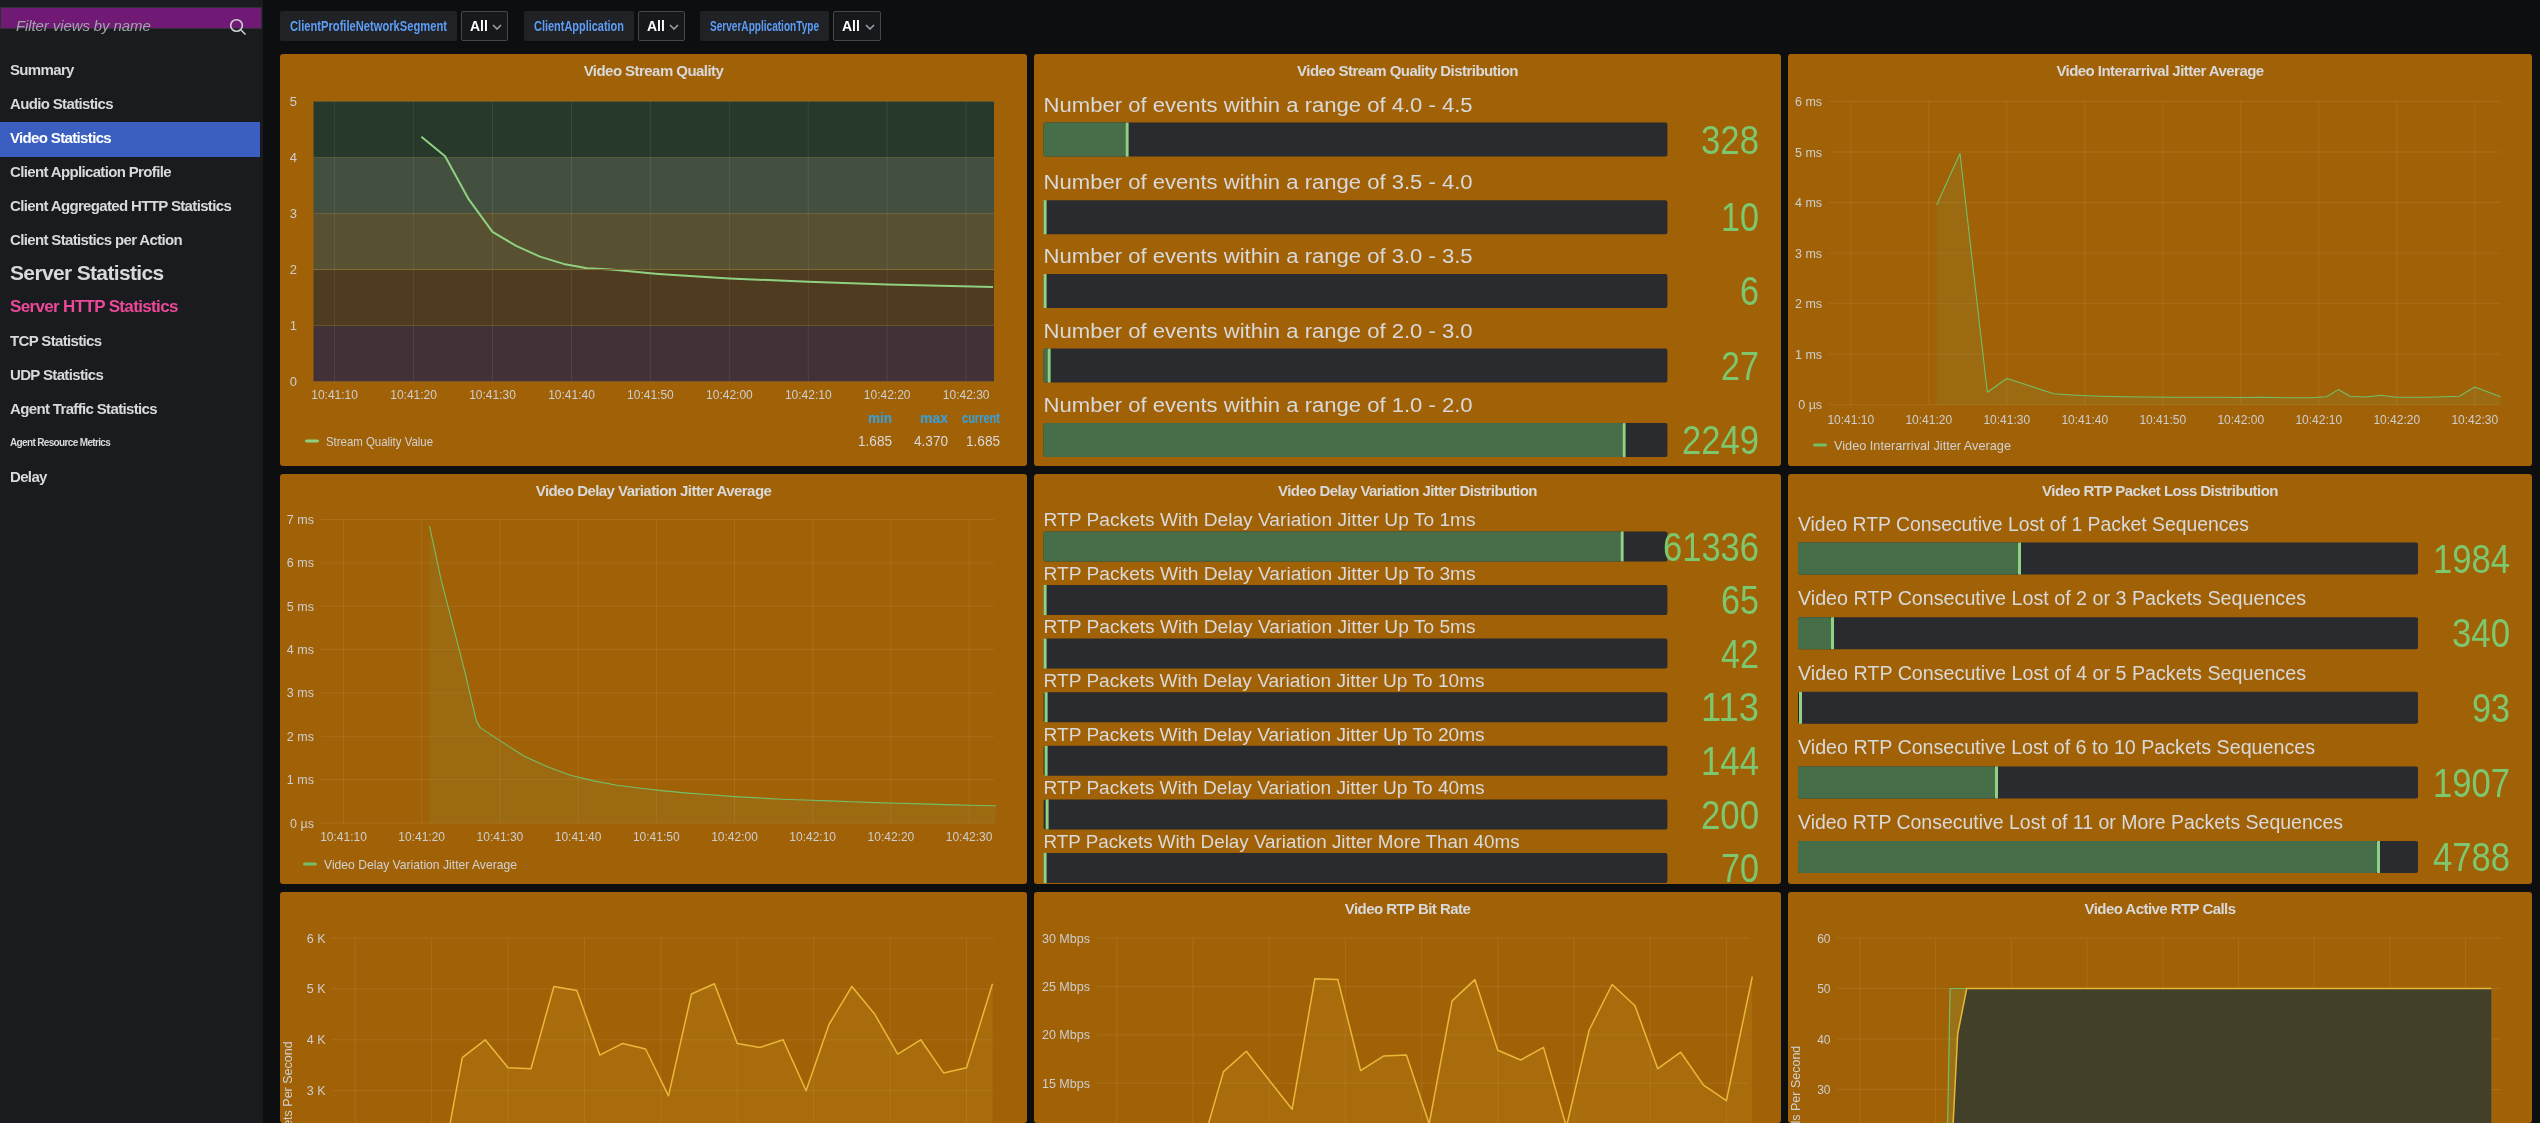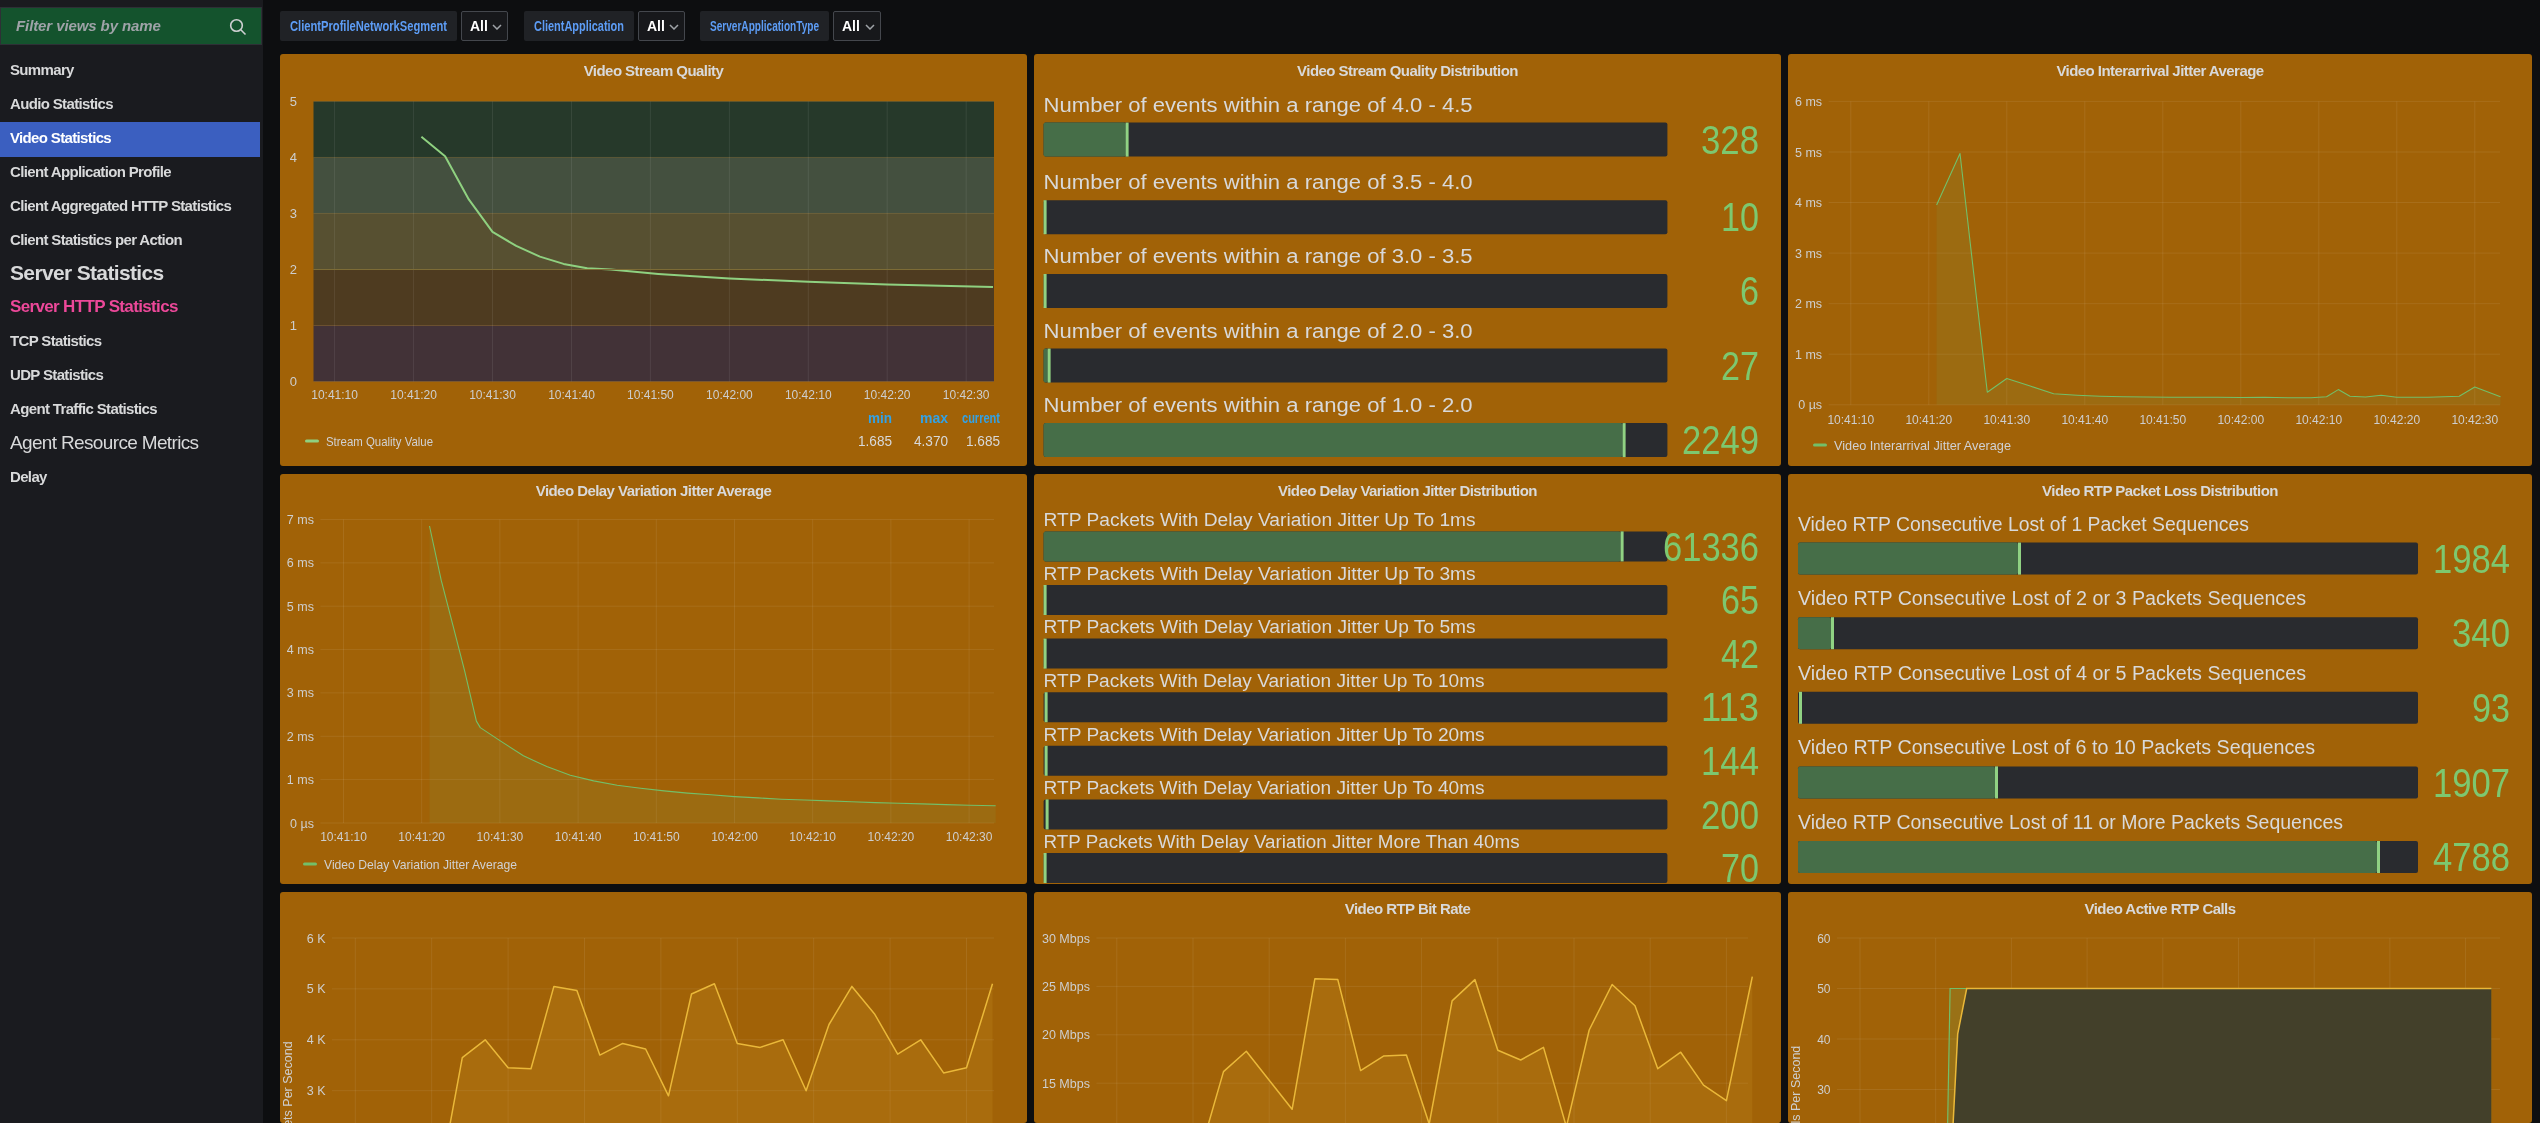--- a/index.html
+++ b/index.html
@@ -1,38 +1,38 @@
 <!DOCTYPE html>
 <html><head><meta charset="utf-8"><style>
 * { margin:0; padding:0; box-sizing:border-box; }
 html,body { width:2540px; height:1123px; background:#0d0e10; font-family:"Liberation Sans",sans-serif; overflow:hidden; }
 .panel { position:absolute; background:#a16207; border-radius:3px; }
 .ptitle { position:absolute; left:0; right:0; top:8px; text-align:center; font-size:15px; font-weight:bold; color:#d8d9da; letter-spacing:-0.55px;}
 </style></head><body>
 <div style="position:absolute;left:0;top:0;width:263px;height:1123px;background:#1a1b1f"></div>
-<div style="position:absolute;left:0;top:7px;width:262px;height:38px;background:#14532d;border:1px solid #2e3036;font-weight:bold;">
+<div style="position:absolute;left:0;top:7px;width:262px;height:22px;background:#701a75;border:1px solid #2e3036;">
 <span style="position:absolute;left:15px;top:9px;font-size:15px;font-style:italic;color:#9fa3a8;letter-spacing:-0.1px">Filter views by name</span>
 <svg width="22" height="22" style="position:absolute;right:12px;top:8px" viewBox="0 0 22 22">
 <circle cx="9.5" cy="9.5" r="5.8" fill="none" stroke="#cfd0d2" stroke-width="1.6"></circle>
 <line x1="13.8" y1="13.8" x2="18.5" y2="18.5" stroke="#cfd0d2" stroke-width="1.6"></line>
     </svg>
   </div>
 <div style="position:absolute;left:10px;top:53px;width:250px;height:34px;line-height:34px;font-size:15px;font-weight:bold;color:#d8d9da;letter-spacing:-0.65px">Summary</div>
 <div style="position:absolute;left:10px;top:86.9px;width:250px;height:34px;line-height:34px;font-size:15px;font-weight:bold;color:#d8d9da;letter-spacing:-0.65px">Audio Statistics</div>
 <div style="position:absolute;left:0;top:121.80000000000001px;width:260px;height:35px;background:#3b5fc0"></div>
 <div style="position:absolute;left:10px;top:120.80000000000001px;width:250px;height:34px;line-height:34px;font-size:15px;font-weight:bold;color:#ffffff;letter-spacing:-0.65px">Video Statistics</div>
 <div style="position:absolute;left:10px;top:154.70000000000002px;width:250px;height:34px;line-height:34px;font-size:15px;font-weight:bold;color:#d8d9da;letter-spacing:-0.65px">Client Application Profile</div>
 <div style="position:absolute;left:10px;top:188.60000000000002px;width:250px;height:34px;line-height:34px;font-size:15px;font-weight:bold;color:#d8d9da;letter-spacing:-0.65px">Client Aggregated HTTP Statistics</div>
 <div style="position:absolute;left:10px;top:222.50000000000003px;width:250px;height:34px;line-height:34px;font-size:15px;font-weight:bold;color:#d8d9da;letter-spacing:-0.65px">Client Statistics per Action</div>
 <div style="position:absolute;left:10px;top:256.40000000000003px;width:250px;height:34px;line-height:34px;font-size:21px;font-weight:bold;color:#d8d9da;letter-spacing:-0.65px">Server Statistics</div>
 <div style="position:absolute;left:10px;top:290.3px;width:250px;height:34px;line-height:34px;font-size:17px;font-weight:bold;color:#ec4899;letter-spacing:-0.65px">Server HTTP Statistics</div>
 <div style="position:absolute;left:10px;top:324.2px;width:250px;height:34px;line-height:34px;font-size:15px;font-weight:bold;color:#d8d9da;letter-spacing:-0.65px">TCP Statistics</div>
 <div style="position:absolute;left:10px;top:358.09999999999997px;width:250px;height:34px;line-height:34px;font-size:15px;font-weight:bold;color:#d8d9da;letter-spacing:-0.65px">UDP Statistics</div>
 <div style="position:absolute;left:10px;top:391.99999999999994px;width:250px;height:34px;line-height:34px;font-size:15px;font-weight:bold;color:#d8d9da;letter-spacing:-0.65px">Agent Traffic Statistics</div>
-<div style="position:absolute;left:10px;top:425.8999999999999px;width:250px;height:34px;line-height:34px;font-size:19px;font-weight:normal;color:#d8d9da;letter-spacing:-0.65px">Agent Resource Metrics</div>
+<div style="position:absolute;left:10px;top:425.8999999999999px;width:250px;height:34px;line-height:34px;font-size:10px;font-weight:bold;color:#d8d9da;letter-spacing:-0.65px">Agent Resource Metrics</div>
 <div style="position:absolute;left:10px;top:459.7999999999999px;width:250px;height:34px;line-height:34px;font-size:15px;font-weight:bold;color:#d8d9da;letter-spacing:-0.65px">Delay</div>
 <div style="position:absolute;left:280px;top:11px;width:177px;height:30px;background:#202226;border-radius:2px"></div>
 <svg width="177" height="30" style="position:absolute;left:280px;top:11px">
     <text x="88.5" y="20" text-anchor="middle" font-size="14" font-weight="bold" fill="#5d9df6" textLength="157" lengthAdjust="spacingAndGlyphs">ClientProfileNetworkSegment</text>
   </svg>
 <div style="position:absolute;left:461px;top:11px;width:47px;height:30px;background:#17181b;border:1px solid #44474d;border-radius:2px;"></div>
 <span style="position:absolute;left:470px;top:17px;font-size:14px;font-weight:bold;color:#ffffff;line-height:18px">All</span>
 <svg width="10" height="6" style="position:absolute;left:492px;top:24px">
     <polyline points="1,1 5,5 9,1" fill="none" stroke="#9fa3a8" stroke-width="1.5"></polyline>
   </svg>

